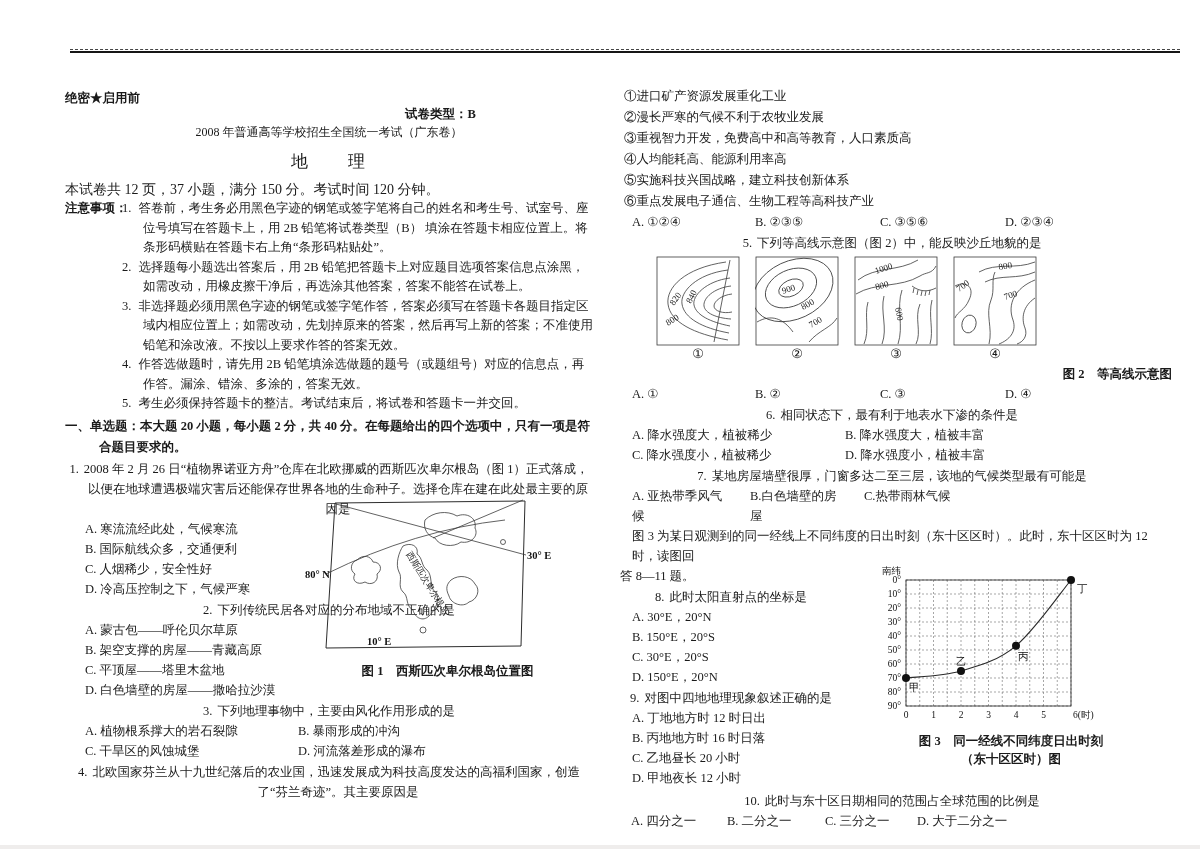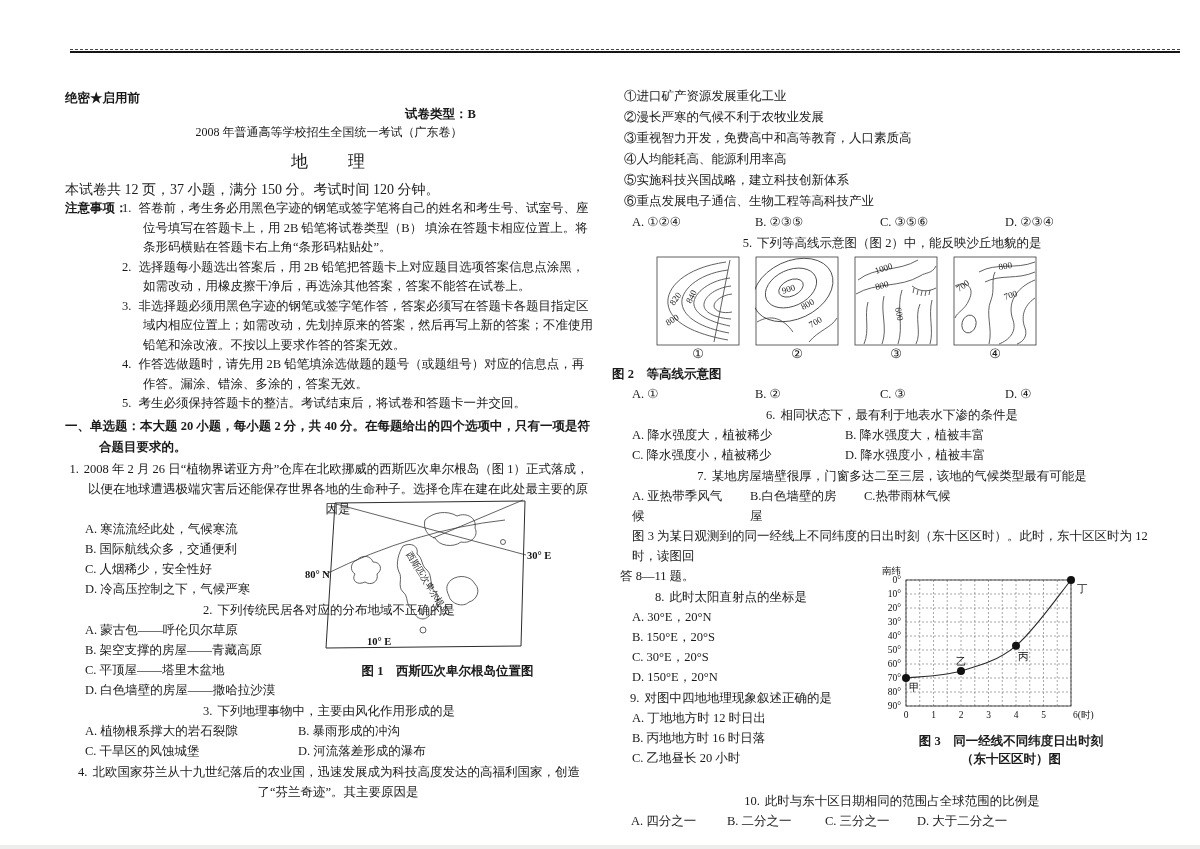--- a/index.html
+++ b/index.html
@@ -43,21 +43,21 @@
   .fig1-wrap { position:absolute; left:240px; top:410px; width:285px; }
   .fig1-cap { text-align:center; font-weight:bold; margin-top:2px; }
   .fig-stroke { fill:none; stroke:#2c2c2c; stroke-width:1; }
   .fig-thin { fill:none; stroke:#3a3a3a; stroke-width:0.8; }
   .fig-label { font-size:10.5px; fill:#111; font-family:"Liberation Serif",serif; }
 
   .fig2-row { display:flex; gap:15px; padding-left:44px; margin-top:3px; }
   .fig2-panel { width:84px; }
   .fig2-panel svg { display:block; background:#fff; }
   .panel-num { text-align:center; line-height:16px; font-size:13px; }
-  .fig2-cap { text-align:left; font-weight:bold; margin-top:2px; }
+  .fig2-cap { text-align:right; font-weight:bold; margin-top:2px; }
   .ct { font-size:9px; fill:#222; font-family:"Liberation Serif",serif; }
 
   .q811 { position:relative; margin-top:0; min-height:224px; }
   .q811-left { width:238px; }
   .chart-wrap { position:absolute; left:238px; top:0px; width:322px; }
   .chart-cap { text-align:center; font-weight:bold; line-height:18px; }
   .intro-l1 { padding-left:20px; }
   .intro-l2 { padding-left:8px; }
 </style>
 </head>
@@ -271,20 +271,21 @@
           <div>C. 30°E，20°S</div>
           <div>D. 150°E，20°N</div>
         </div>
       </div>
       <div class="q">
         <div class="q-line"><span class="qn">9.</span><span>对图中四地地理现象叙述正确的是</span></div>
         <div class="opts-stack">
           <div>A. 丁地地方时 12 时日出</div>
           <div>B. 丙地地方时 16 时日落</div>
           <div>C. 乙地昼长 20 小时</div>
+          <div>D. 甲地夜长 12 小时</div>
         </div>
       </div>
     </div>
 
     <div class="chart-wrap">
       <svg id="fig3-svg" width="310" height="160" viewBox="0 0 310 160">
           <line x1="56" y1="14" x2="56" y2="140" stroke="#6b6b6b" stroke-width="0.6" stroke-dasharray="2,2"></line>
           <line x1="69.75" y1="14" x2="69.75" y2="140" stroke="#6b6b6b" stroke-width="0.6" stroke-dasharray="2,2"></line>
           <line x1="83.5" y1="14" x2="83.5" y2="140" stroke="#6b6b6b" stroke-width="0.6" stroke-dasharray="2,2"></line>
           <line x1="97.25" y1="14" x2="97.25" y2="140" stroke="#6b6b6b" stroke-width="0.6" stroke-dasharray="2,2"></line>

